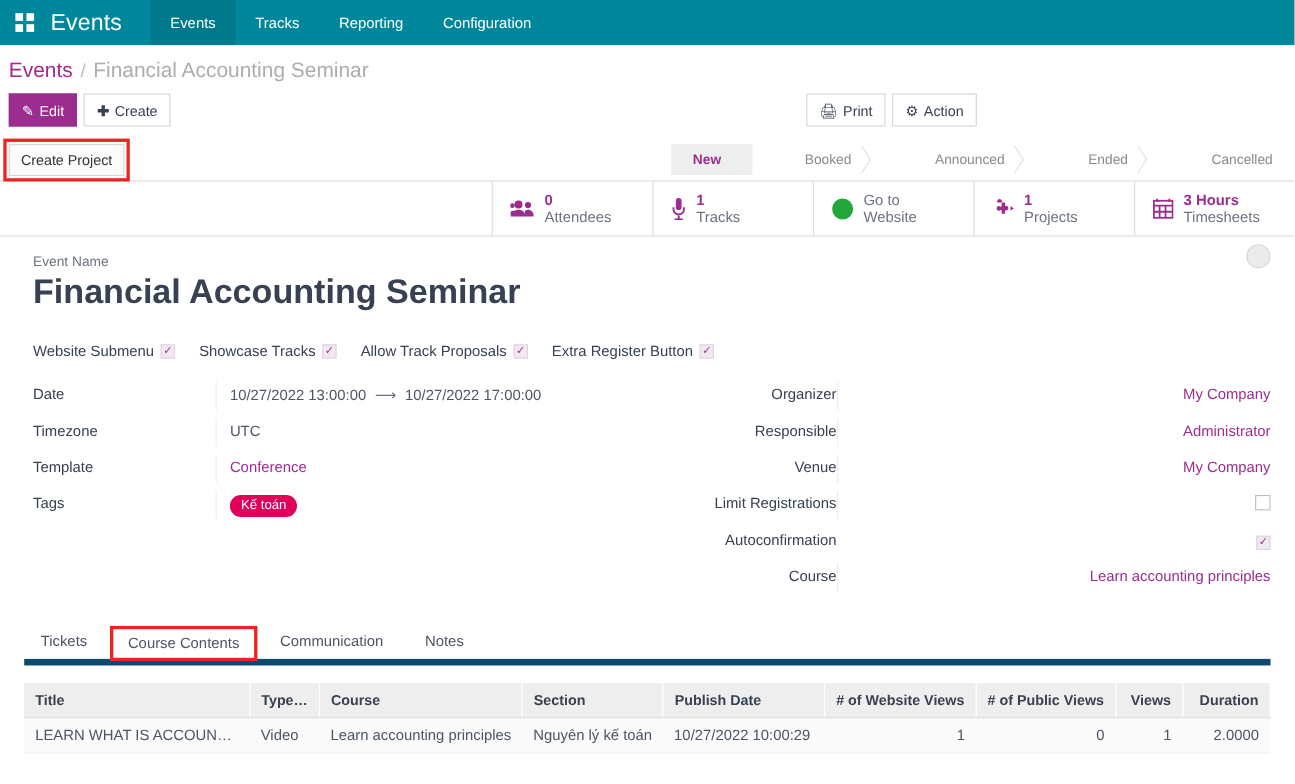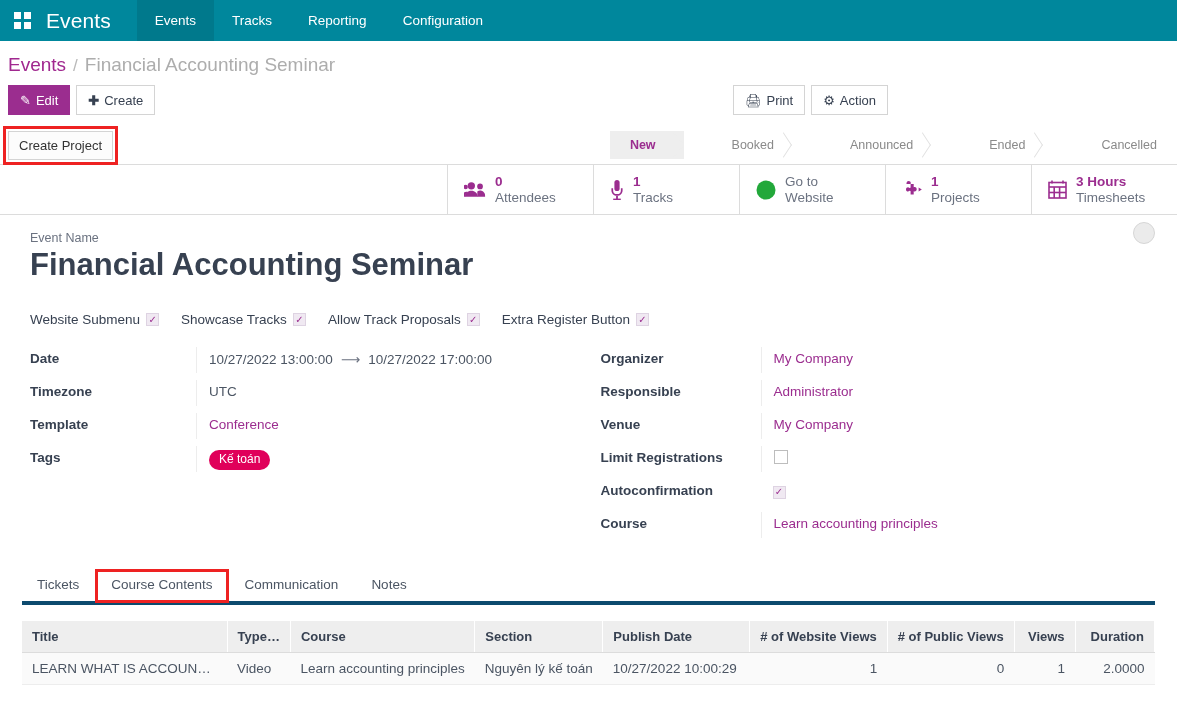--- a/index.html
+++ b/index.html
@@ -238,27 +238,27 @@
     align-items: center; justify-content: center;
     font-size: 10px;
     color: #9b2d8f;
     line-height: 1;
     cursor: pointer;
   }
   .cbx.empty { background: #ffffff; border: 1px solid #bdbdbd; width: 14px; height: 14px; }
 
   .cols { display: flex; margin-top: 20px; }
   .col { width: 50%; }
-  .col.right { border-left: 0; }
+  .col.right { border-left: 0; text-align: right; }
   .frow { display: flex; align-items: flex-start; min-height: 33px; }
   .flabel {
     width: 166px;
     font-size: 13.5px;
     color: #374151;
-    font-weight: bold;
+    font-weight: normal;
     padding-top: 4px;
     flex: none;
   }
   .col.right .flabel { width: 168px; padding-left: 8px; }
   .fval {
     font-size: 13.5px;
     color: #4b5563;
     padding-top: 4px;
     padding-left: 2px;
     flex: 1;
@@ -275,22 +275,23 @@
     font-size: 12px;
     border-radius: 11px;
     padding: 2px 10px 3px 10px;
     line-height: 1.25;
   }
 
   
   .notebook { margin: 26px 22px 0 22px; }
   .tabs {
     display: flex;
-    border-bottom: 4px solid #0c4a6e;
-    gap: 3px;
+    align-items: flex-end;
+    border-bottom: 6px solid #0c4a6e;
+    gap: 8px;
     height: 34px;
   }
   .tab {
     font-size: 13.5px;
     color: #4b5563;
     padding: 6px 15px 9px 15px;
     cursor: pointer;
     white-space: nowrap;
   }
   .tab.highlighted {

